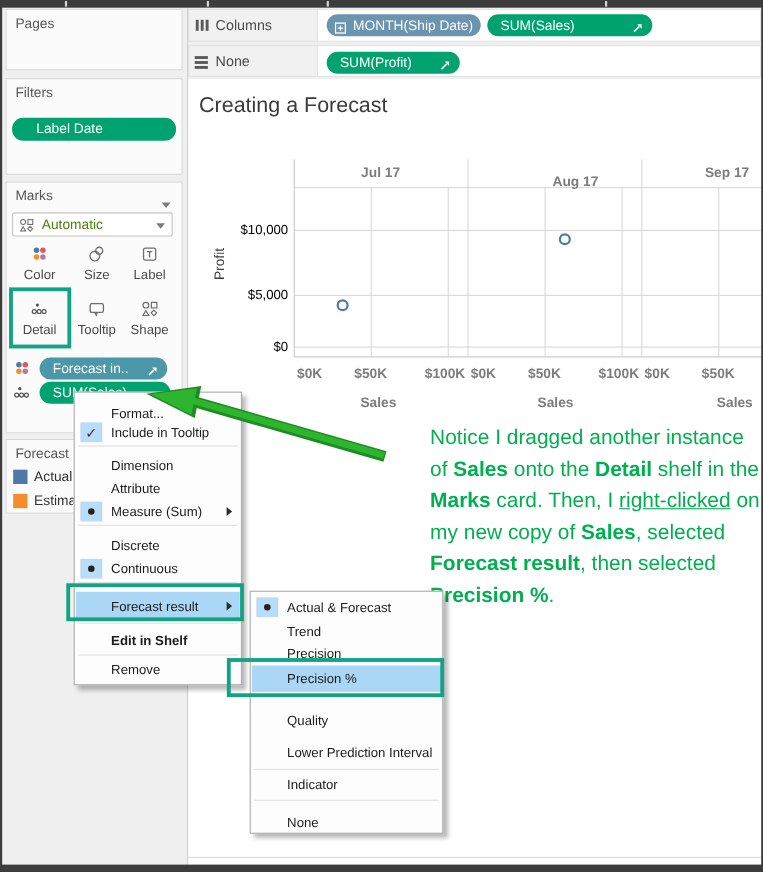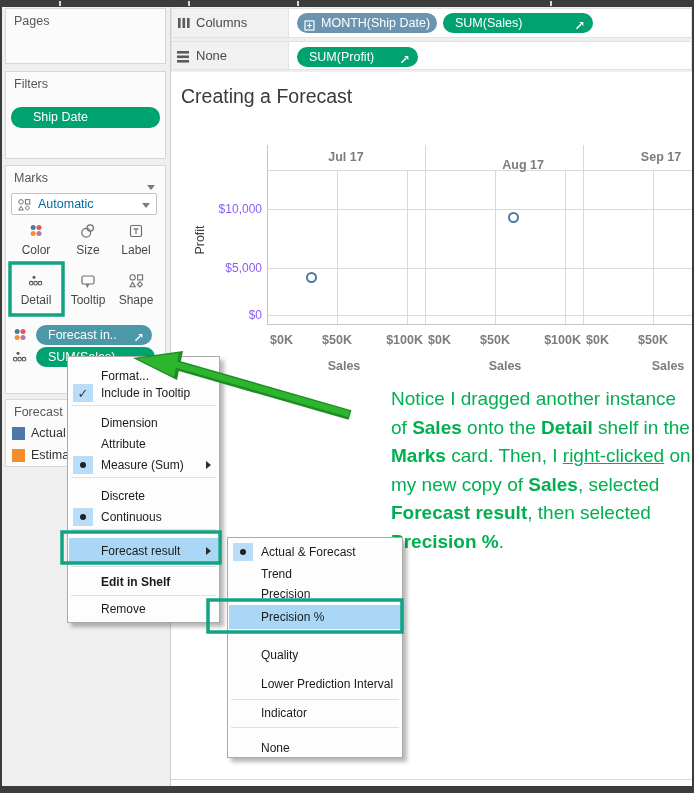--- a/index.html
+++ b/index.html
@@ -21,26 +21,26 @@
   .shelfbg{left:171px;top:7px;width:521px;height:65px;background:#efefef;z-index:5;}
   .shelf-cell{position:absolute;box-sizing:border-box;border:1px solid #e2e2e2;background:#f1f1f1;z-index:6;}
   .shelf-cell.white{background:#fff;}
   .shelf-label{position:absolute;font-size:13px;color:#4a4a4a;z-index:7;}
   
   .sheet{left:171px;top:72px;width:521px;height:714px;background:#fff;z-index:5;}
   .sheet-title{position:absolute;left:10px;top:13px;font-size:19.5px;color:#3a3a3a;}
   .gline{position:absolute;background:#d9d9d9;}
   .axisline{position:absolute;background:#c6c6c6;}
   .htick{position:absolute;font-size:12.5px;font-weight:bold;color:#7c7c7c;white-space:nowrap;}
-  .ytick{position:absolute;font-size:12px;color:#8b5cf6;text-align:right;width:56px;}
+  .ytick{position:absolute;font-size:12px;color:#000000;text-align:right;width:56px;}
   .point{position:absolute;width:11px;height:11px;border-radius:50%;background:#fff;box-sizing:border-box;}
   .yaxis-title{position:absolute;font-size:12.5px;color:#3e3e3e;transform:rotate(-90deg);transform-origin:center;}
   
   .mtype{position:absolute;background:#fff;border:1px solid #c3c3c3;border-radius:2px;box-sizing:border-box;
-    font-size:12.5px;color:#0369a1;}
+    font-size:12.5px;color:#4d7c0f;}
   .mbtn{position:absolute;text-align:center;}
   .mbtn .lbl{font-size:12px;color:#4a4a4a;margin-top:2px;}
   .caret{display:inline-block;width:0;height:0;border-left:4px solid transparent;border-right:4px solid transparent;
     border-top:5px solid #7b7b7b;}
   
   .menu{position:absolute;background:#fdfdfd;border:1px solid #ababab;box-shadow:4px 4px 4px rgba(0,0,0,.28);
     box-sizing:border-box;z-index:50;}
   .menu-item{position:absolute;left:1px;right:1px;height:20px;line-height:20px;font-size:12px;color:#1b1b1b;
     padding-left:32px;box-sizing:border-box;white-space:nowrap;}
   .menu-item.hl{background:#a9d7f5;}
@@ -76,21 +76,21 @@
 
   <div class="abs panel"></div>
   <div class="abs panel-divider"></div>
 
   <div class="card" style="left:5px;top:8px;width:161px;height:56px;z-index:7">
     <div class="card-title">Pages</div>
   </div>
 
   <div class="card" style="left:5px;top:71px;width:161px;height:88px;z-index:7">
     <div class="card-title">Filters</div>
-    <div class="pill" style="left: 5px; top: 35px; width: 149px; height: 21px; line-height: 21px; padding-left: 22px; background: rgb(0, 163, 111);" id="filter-pill">Ship Date</div>
+    <div class="pill" style="left: 5px; top: 35px; width: 149px; height: 21px; line-height: 21px; padding-left: 22px; background: rgb(0, 163, 111);" id="filter-pill">Label Date</div>
   </div>
 
   <div class="card" style="left:5px;top:165px;width:161px;height:229px;z-index:7">
     <div class="card-title">Marks</div>
     <div style="position:absolute;right:10px;top:10px"><span class="caret"></span></div>
     <div class="mtype" style="left:5px;top:27px;width:146px;height:22px">
       <span class="icon-inline" style="margin:4px 0 0 5px" id="mtype-icon"><svg width="14" height="14" viewBox="0 0 16 16" fill="none" stroke="#6e6e6e" stroke-width="1.1">
             <circle cx="4.6" cy="4.4" r="2.6"></circle>
             <rect x="9.6" y="1.9" width="5" height="5"></rect>
             <path d="M2 13.8 L4.6 9.4 L7.2 13.8 Z"></path>

